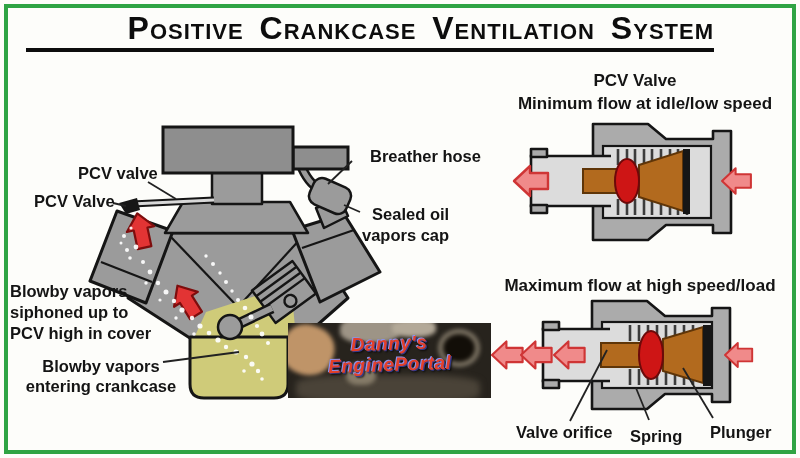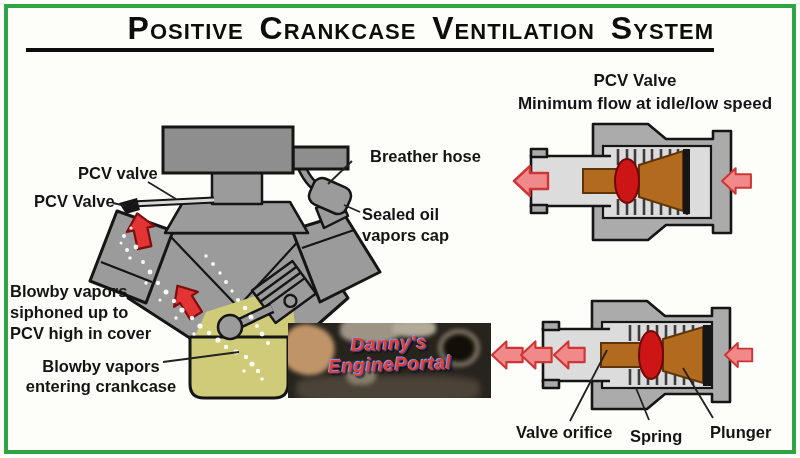--- a/index.html
+++ b/index.html
@@ -11,21 +11,21 @@
          font-weight:bold;font-variant:small-caps;font-size:32px;letter-spacing:1px;
          word-spacing:6px;color:#0d0d0d;border-bottom:4px solid #0d0d0d;padding-bottom:1px;
          white-space:nowrap;}
   .art{position:absolute;left:0;top:0;width:800px;height:458px;}
   .lbl{position:absolute;font-weight:bold;font-size:16.5px;color:var(--label-ink,#141414);
        line-height:20px;white-space:nowrap;}
   .l-closed{left:172px;top:103px;font-size:18px;}
   .l-pcvhose{left:78px;top:163px;}
   .l-pcvvalve{left:34px;top:191px;}
   .l-breather{left:370px;top:146px;}
-  .l-sealed{left:362px;top:204px;line-height:21px;}
+  .l-sealed{left:362px;top:204px;line-height:21px;text-align:right;}
   .l-blowup{left:10px;top:281px;line-height:21px;}
   .l-blowin{left:18px;top:356px;width:166px;text-align:center;line-height:20px;}
   .l-vhead{left:560px;top:71px;width:150px;text-align:center;font-size:17px;}
   .l-min{left:499px;top:94px;width:292px;text-align:center;font-size:17px;}
   .l-max{left:494px;top:276px;width:292px;text-align:center;font-size:17px;}
   .l-orifice{left:516px;top:422px;}
   .l-spring{left:630px;top:426px;}
   .l-plunger{left:710px;top:422px;}
 
   
@@ -258,18 +258,19 @@
     <div>PCV high in cover</div>
   </div>
 
   <div class="lbl l-blowin">
     <div>Blowby vapors</div>
     <div>entering crankcase</div>
   </div>
 
   <div class="lbl l-vhead">PCV Valve</div>
   <div class="lbl l-min">Minimum flow at idle/low speed</div>
+  <div class="lbl l-max">Maximum flow at high speed/load</div>
   <div class="lbl l-orifice">Valve orifice</div>
   <div class="lbl l-spring">Spring</div>
   <div class="lbl l-plunger">Plunger</div>
 
   <div class="frame"></div>
 </div>
 
 </body></html>

